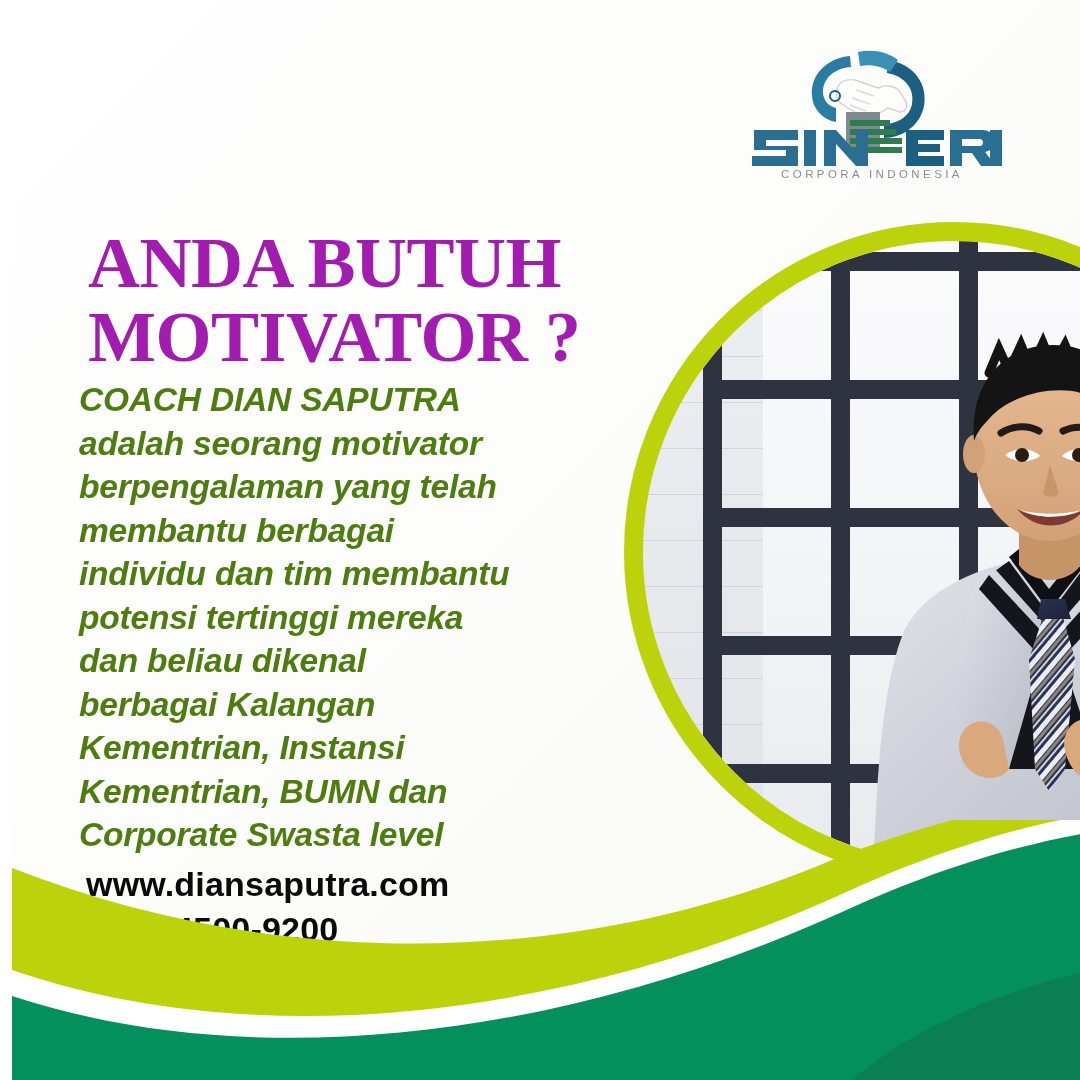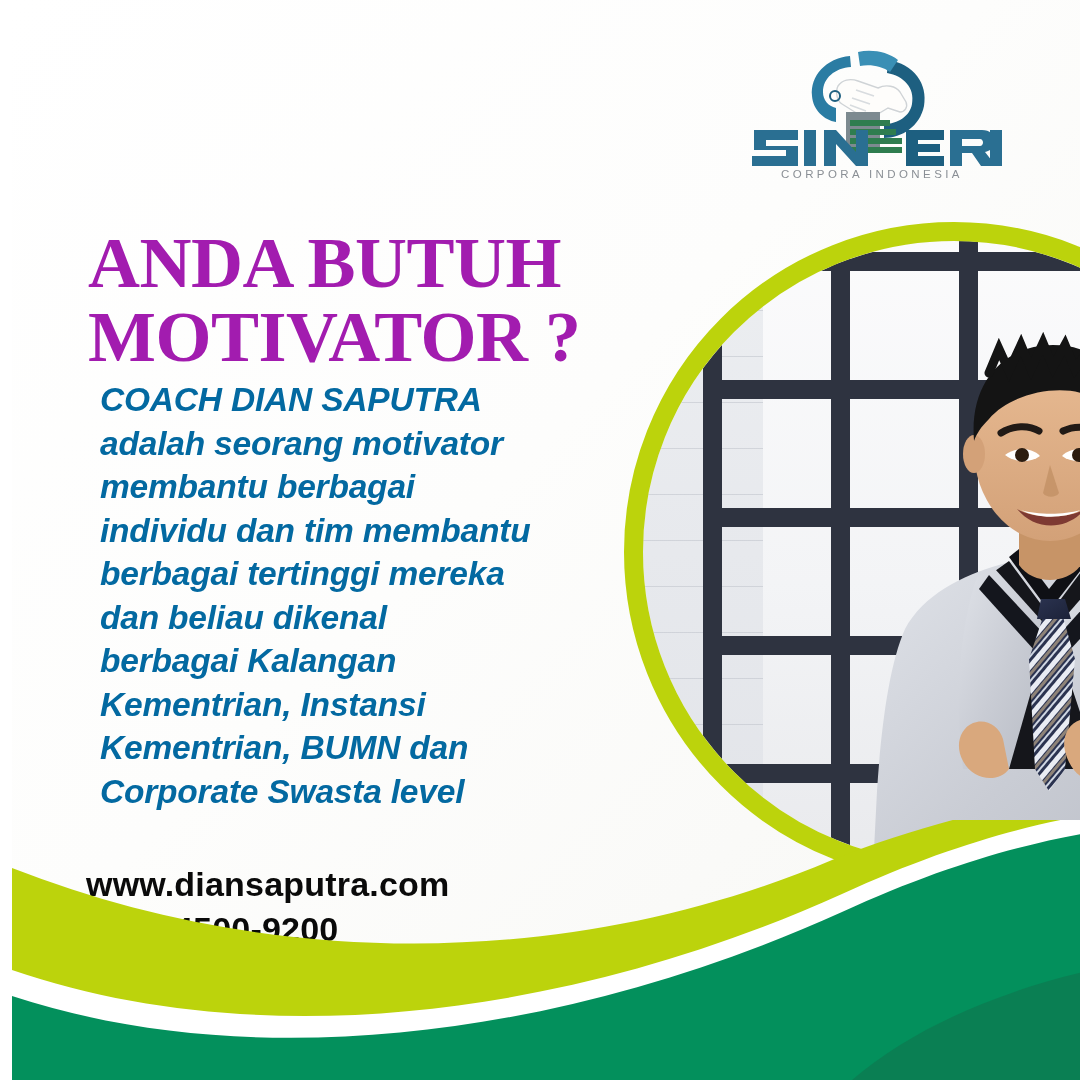--- a/index.html
+++ b/index.html
@@ -45,24 +45,24 @@
     font-weight: bold;
     font-size: 72px;
     line-height: 1.03;
     letter-spacing: -0.5px;
   }
   .headline .l2 { display: block; }
 
   
   .body-copy {
     position: absolute;
-    left: 88px;
+    left: 67px;
     top: 378px;
     width: 500px;
-    color: #0369a1;
+    color: #4d7c0f;
     font-family: "Liberation Sans", sans-serif;
     font-weight: bold;
     font-style: italic;
     font-size: 33.5px;
     line-height: 1.30;
     letter-spacing: -0.2px;
   }
   .body-copy .ln { display: block; white-space: nowrap; }
 
   
@@ -199,23 +199,24 @@
   </div>
 
   <h1 class="headline">
     <span class="l1">ANDA BUTUH</span>
     <span class="l2">MOTIVATOR ?</span>
   </h1>
 
   <div class="body-copy">
     <span class="ln">COACH DIAN SAPUTRA</span>
     <span class="ln">adalah seorang motivator</span>
+    <span class="ln">berpengalaman yang telah</span>
     <span class="ln">membantu berbagai</span>
     <span class="ln">individu dan tim membantu</span>
-    <span class="ln">berbagai tertinggi mereka</span>
+    <span class="ln">potensi tertinggi mereka</span>
     <span class="ln">dan beliau dikenal</span>
     <span class="ln">berbagai Kalangan</span>
     <span class="ln">Kementrian, Instansi</span>
     <span class="ln">Kementrian, BUMN dan</span>
     <span class="ln">Corporate Swasta level</span>
   </div>
 
   <div class="contact">
     <span class="ln">www.diansaputra.com</span>
     <span class="ln">0822-4500-9200</span>

